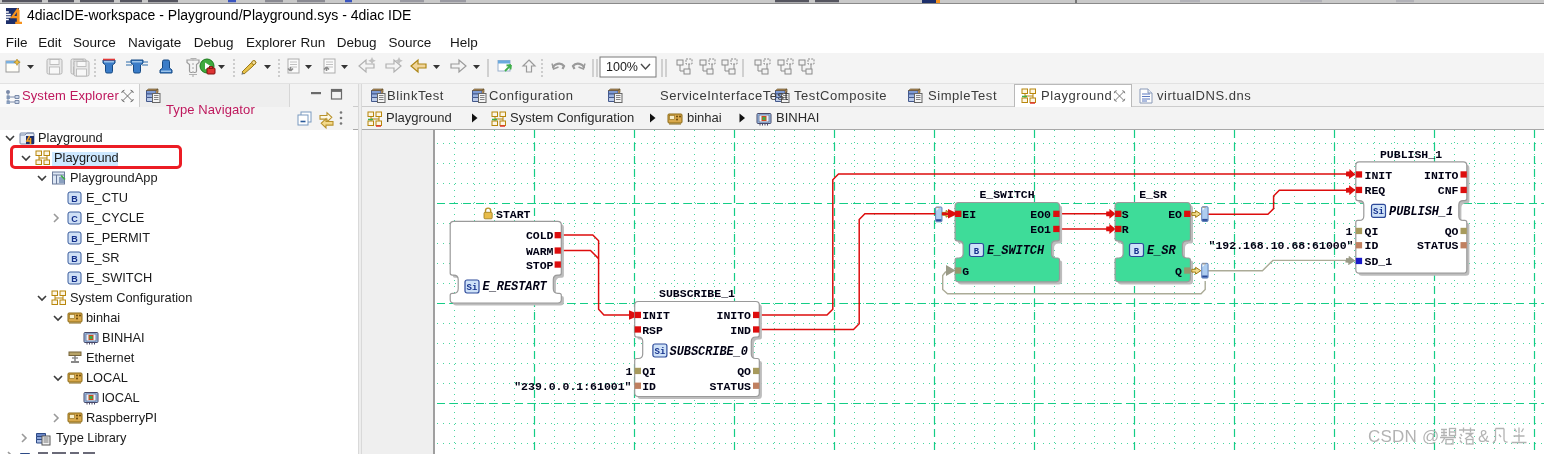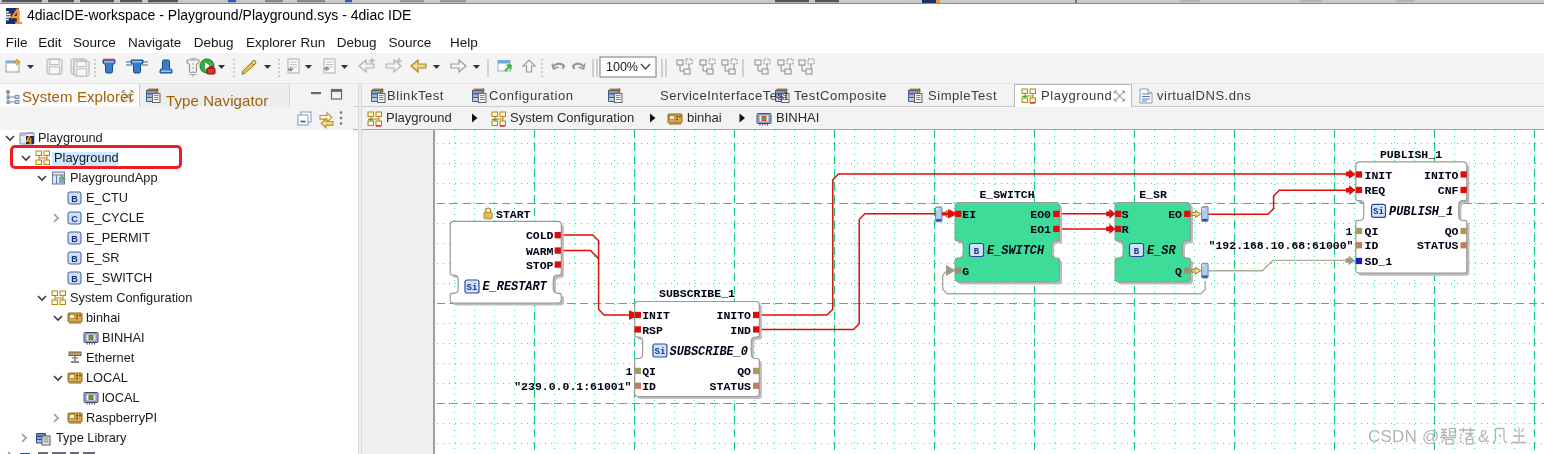--- a/index.html
+++ b/index.html
@@ -7,21 +7,21 @@
 #topstrip{left:0;top:0;width:1544px;height:4px;background:#c9c9c9;border-bottom:1px solid #8a8a8a}
 #titlebar{left:0;top:5px;width:1544px;height:25px;background:#fff}
 #title-text{left:27px;top:7px;font-size:14px;color:#000000}
 #menubar{left:0;top:30px;width:1544px;height:23px;background:#fff}
 .mi{position:absolute;top:5px;font-size:13.5px;color:#161616}
 #toolbar{left:0;top:53px;width:1544px;height:31px;background:#f4f4f4;border-bottom:1px solid #e2e2e2}
 #hdrL{left:0;top:84px;width:353px;height:46px;background:#f3f3f3}
 #hdrE{left:353px;top:84px;width:1191px;height:46px;background:#f3f3f3}
 #tabSE{left:0;top:84px;width:140px;height:23px;background:#fafafa;border-right:1px solid #ccc}
 #tabTN{left:140px;top:84px;width:150px;height:23px;background:#eee;border-right:1px solid #d6d6d6}
-.vtxt{position:absolute;top:4.5px;font-size:15px;color:#a16207;white-space:nowrap;letter-spacing:.1px}
+.vtxt{position:absolute;top:4.5px;font-size:13px;color:#be185d;white-space:nowrap;letter-spacing:.1px}
 #etabs{left:353px;top:84px;width:1191px;height:23px;background:#f3f3f3;border-bottom:1px solid #ccc}
 .etxt{position:absolute;top:4.5px;font-size:13px;color:#3a3a3a;white-space:nowrap;letter-spacing:.55px}
 #ptab{left:1014px;top:84px;width:118px;height:24px;background:#fff;border:1px solid #b9b9b9;border-bottom:none}
 #crumb{left:353px;top:107px;width:1191px;height:23px;background:#f3f3f3;border-bottom:1px solid #a8a8a8}
 .ctxt{position:absolute;top:3.5px;font-size:13px;color:#2a2a2a;white-space:nowrap}
 #treebg{left:0;top:130px;width:358px;height:324px;background:#fff}
 #sash{left:358px;top:84px;width:4px;height:370px;background:#ededed;border-left:1px solid #d9d9d9;border-right:1px solid #d9d9d9}
 #palette{left:362px;top:130px;width:73px;height:324px;background:#efefef;border-right:2px solid #9f9f9f}
 #canvas{left:437px;top:130px;width:1107px;height:324px;background:#fff}
 #redbox{left:10px;top:145px;width:172px;height:24px;border:3px solid #ec1c24;border-radius:5px}
@@ -440,21 +440,21 @@
 
 <use href="#isysT" x="367" y="111"></use>
 <use href="#crar" x="472" y="113.5"></use>
 <use href="#isysT" x="491" y="111"></use>
 <use href="#crar" x="650" y="113.5"></use>
 <use href="#idevT" x="667" y="111"></use>
 <use href="#crar" x="739.5" y="113.5"></use>
 <use href="#iresT" x="756" y="111"></use>
 </svg>
 <div class="abs vtxt" style="left:22px;top:88px">System Explorer</div>
-<div class="abs vtxt" style="left:166px;top:92px">Type Navigator</div>
+<div class="abs vtxt" style="left:166px;top:102px">Type Navigator</div>
 <div class="abs etxt" style="left:387px;top:88px">BlinkTest</div>
 <div class="abs etxt" style="left:489px;top:88px">Configuration</div>
 <div class="abs etxt" style="left:660px;top:88px">ServiceInterfaceTest</div>
 <div class="abs etxt" style="left:794px;top:88px">TestComposite</div>
 <div class="abs etxt" style="left:928px;top:88px">SimpleTest</div>
 <div class="abs etxt" style="left:1041px;top:88px">Playground</div>
 <div class="abs etxt" style="left:1157px;top:88px">virtualDNS.dns</div>
 <div class="abs ctxt" style="left:386px;top:110px">Playground</div>
 <div class="abs ctxt" style="left:510px;top:110px">System Configuration</div>
 <div class="abs ctxt" style="left:687px;top:110px">binhai</div>

